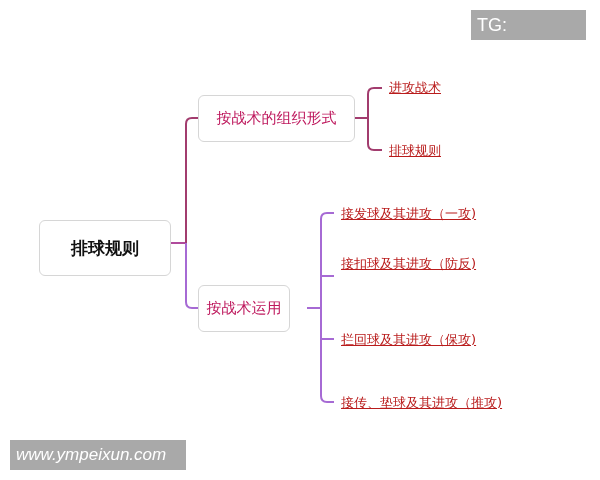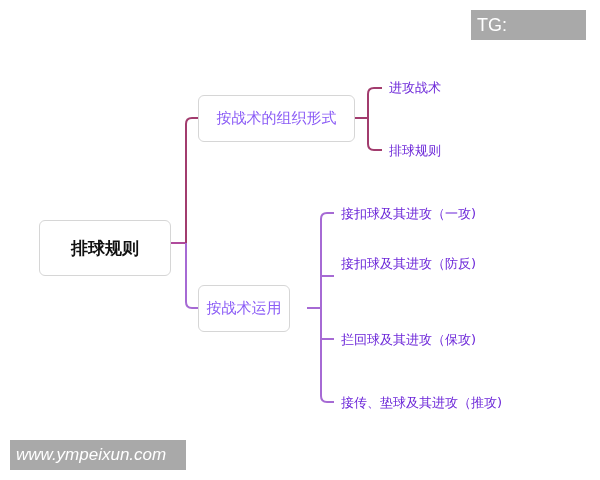--- a/index.html
+++ b/index.html
@@ -1,23 +1,23 @@
 <!DOCTYPE html>
 <html><head>
 <meta charset="utf-8">
 <style>
   html, body { margin:0; padding:0; }
   body { width:600px; height:480px; background:#ffffff; position:relative; overflow:hidden;
          font-family:"DejaVu Sans", sans-serif; }
   .box { position:absolute; background:#fff; border:1px solid #d6d6d6; border-radius:6px;
-         display:flex; align-items:center; justify-content:center; color:#8b5cf6; box-sizing:border-box; }
+         display:flex; align-items:center; justify-content:center; color:#be185d; box-sizing:border-box; }
   .root { left:39px; top:220px; width:132px; height:56px; font-size:17px; font-weight:bold; color:#111; }
   .n1 { left:198px; top:95px; width:157px; height:47px; font-size:15px; }
   .n2 { left:198px; top:285px; width:92px; height:47px; font-size:15px; }
-  .leaf { position:absolute; font-size:13px; color:#6d28d9; white-space:nowrap; }
+  .leaf { position:absolute; font-size:13px; color:#b91c1c; white-space:nowrap;text-decoration:underline; }
   svg.lines { position:absolute; left:0; top:0; }
   .wm { position:absolute; background:#a9a9a9; color:#fff; font-family:"Liberation Sans", sans-serif; }
   .wm-top { left:471px; top:10px; width:115px; height:30px; font-size:18px; line-height:30px; padding-left:6px; box-sizing:border-box; }
   .wm-bot { left:10px; top:440px; width:176px; height:30px; font-size:17px; line-height:30px; padding-left:6px; box-sizing:border-box;font-style:italic; }
 </style>
 </head>
 <body>
 
 <svg class="lines" width="600" height="480">
 
@@ -42,19 +42,19 @@
 
 <div class="box n1">
   <span>按战术的组织形式</span>
 </div>
 <div class="leaf" style="left:389px;top:79px;">进攻战术</div>
 <div class="leaf" style="left:389px;top:142px;">排球规则</div>
 
 <div class="box n2">
   <span>按战术运用</span>
 </div>
-<div class="leaf" style="left:341px;top:205px;">接扣球及其进攻（一攻)</div>
+<div class="leaf" style="left:341px;top:205px;">接发球及其进攻（一攻)</div>
 <div class="leaf" style="left:341px;top:255px;">接扣球及其进攻（防反)</div>
 <div class="leaf" style="left:341px;top:331px;">拦回球及其进攻（保攻)</div>
 <div class="leaf" style="left:341px;top:394px;">接传、垫球及其进攻（推攻)</div>
 
 <div class="wm wm-top">TG: MYYJJPP</div>
 <div class="wm wm-bot">www.ympeixun.com</div>
 
 </body></html>

